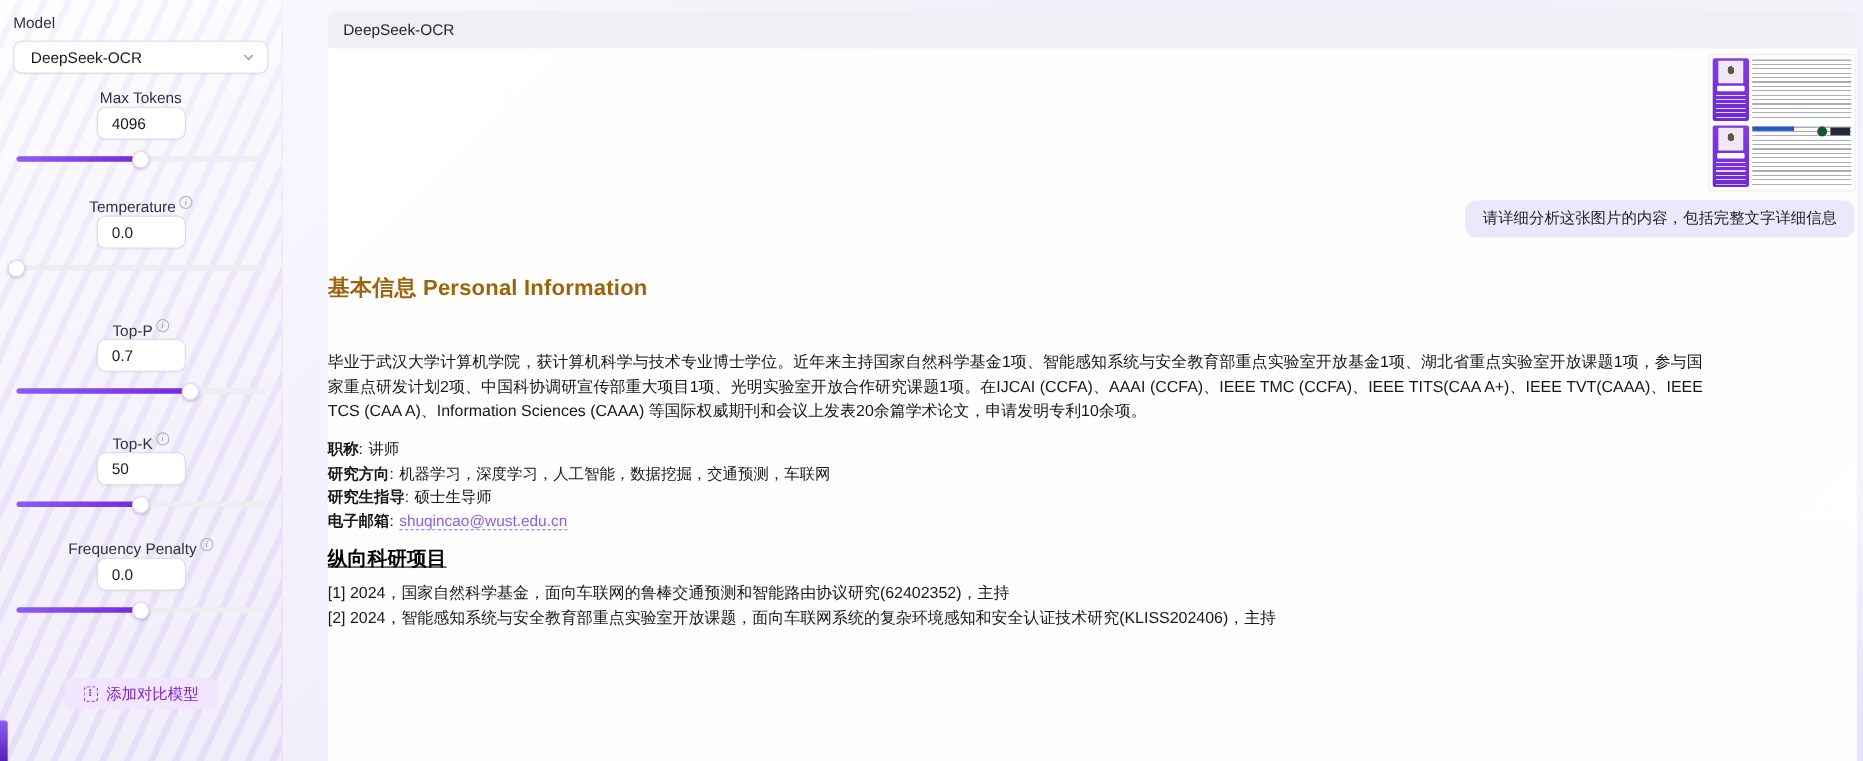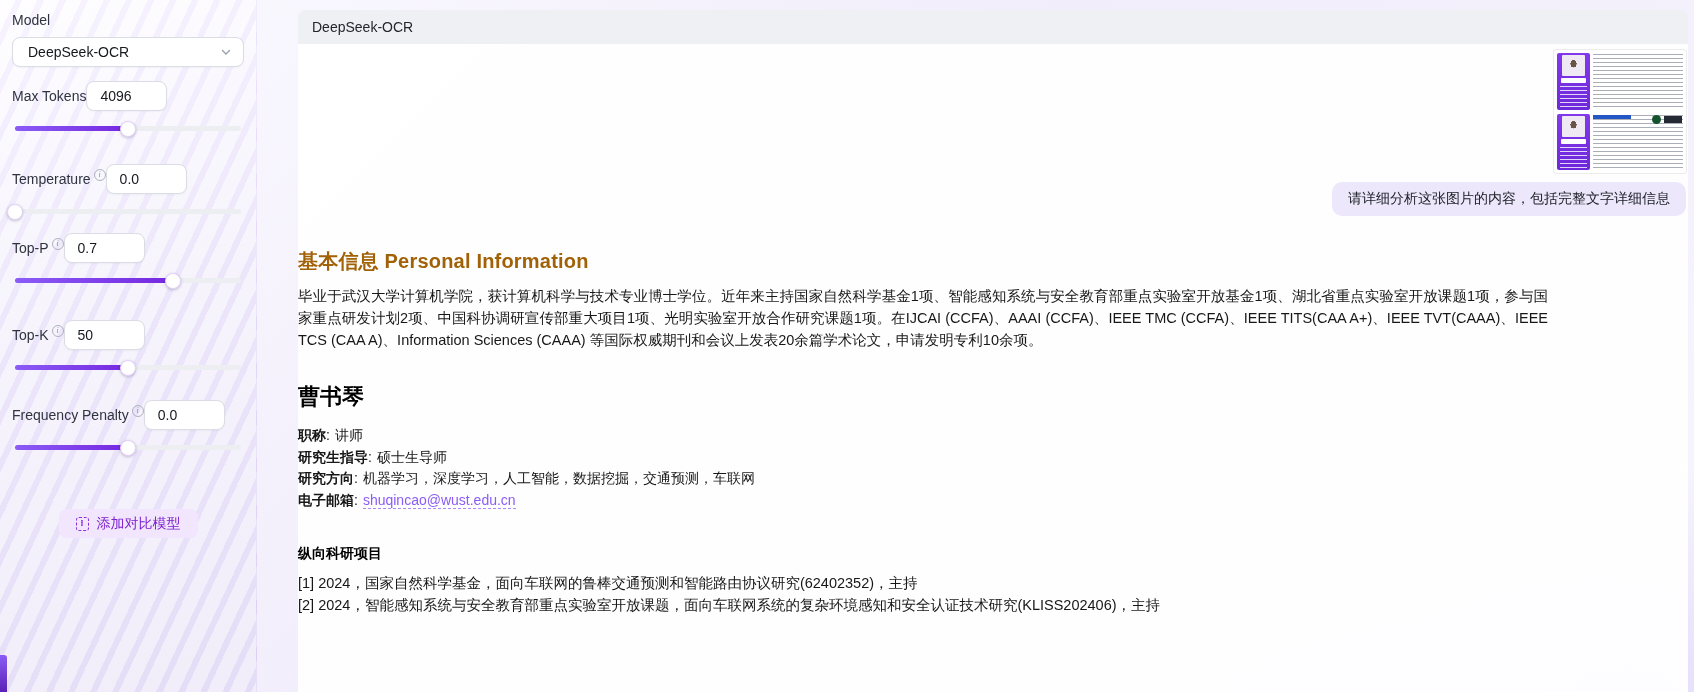--- a/index.html
+++ b/index.html
@@ -23,42 +23,42 @@
     border-right:1px solid rgba(109,40,217,.08);
     position:relative;
   }
   .field-label { font-size:14px; color:#2f3340; margin-top:4px; }
   .select {
     margin-top:9px; height:30px; background:#fff; border:1px solid #dadde3;
     border-radius:8px; display:flex; align-items:center; justify-content:space-between;
     padding:0 11px 0 15px; font-size:14px; color:#16181d; cursor:pointer;
     box-shadow:0 1px 2px rgba(20,20,43,.04);
   }
-  .param-row { display:flex; justify-content:flex-start; align-items:center; }
+  .param-row { display:flex; justify-content:flex-start; align-items:center;flex-direction:column; }
   .param-label { font-size:14px; color:#2f3340; display:flex; align-items:flex-start; gap:3px; }
   .info-i {
     width:12px; height:12px; border:1px solid #aeb3bd; border-radius:50%;
     font-size:8px; line-height:10px; text-align:center; color:#8a8f9a;
     font-family:"Liberation Serif","DejaVu Serif",serif; font-style:italic;
     margin-top:-2px; cursor:pointer; flex:0 0 auto;
   }
   .param-input {
     width:81px; height:30px; border:1px solid #dadde3; border-radius:8px;
     background:#fff; font-size:14px; color:#16181d; padding:0 0 0 13px;
     font-family:inherit; outline:none; box-shadow:0 1px 2px rgba(20,20,43,.04);
   }
   .slider { height:17px; display:flex; align-items:center; margin-top:9px; padding:0 3px; cursor:pointer; }
   .slider-track { position:relative; width:100%; height:5px; border-radius:999px; background:#eceef2; }
   .slider-fill { position:relative; height:100%; border-radius:999px; background:linear-gradient(90deg,#8b5cf6,#7527e0); }
   .knob {
     position:absolute; right:-8px; top:50%; transform:translateY(-50%);
     width:16px; height:16px; border-radius:50%; background:#fff;
     border:1px solid #e3d2fb; box-shadow:0 1px 3px rgba(40,20,80,.25);
   }
-  .mt14{margin-top:14px}.mt27{margin-top:27px}.mt29{margin-top:13px}.mt31{margin-top:31px}.mt24{margin-top:24px}
+  .mt14{margin-top:14px}.mt27{margin-top:27px}.mt29{margin-top:40px}.mt31{margin-top:31px}.mt24{margin-top:24px}
   .add-btn {
     display:flex; align-items:center; gap:8px; margin:53px auto 0 auto;
     height:29px; padding:0 17px; border:none; border-radius:8px;
     background:#f1e6fd; color:#7e22ce; font-size:14px; font-family:inherit; cursor:pointer;
   }
   .add-ic {
     width:13px; height:14px; border:1.4px dashed #8b31d9; border-radius:3px;
     display:inline-flex; align-items:center; justify-content:center;
     font-size:9px; line-height:1; color:#8b31d9; font-weight:bold;
   }
@@ -107,28 +107,28 @@
   .tlogo { position:absolute; top:0; right:22px; width:9px; height:9px; border-radius:50%; background:#14532d; }
   .tlogo-text { position:absolute; top:1px; right:1px; width:18px; height:7px; background:#242933; }
 
   .bubble {
     margin-top:9px; background:#ede7fb; border-radius:10px; padding:8px 16px;
     font-size:14px; color:#20232b; max-width:900px;
   }
 
   .response { width:1250px; padding-bottom:40px; }
   .response h2 { font-size:20px; font-weight:700; color:#a16207; margin-top:32px; letter-spacing:.2px; }
-  .response .bio { margin-top:10px; font-size:14.5px; line-height:22px; color:#171717; text-align:justify; }
+  .response .bio { margin-top:44px; font-size:14.5px; line-height:22px; color:#171717; text-align:justify; }
   .response h1 { font-size:22px; font-weight:700; color:#000; margin-top:31px; }
   .details { margin-top:13px; }
   .detail { font-size:14px; line-height:21.5px; color:#171717; }
   .detail b { font-weight:700; }
   .detail .sep { margin-right:5px; }
   .email-link { color:#8b5cf6; text-decoration:none; border-bottom:1px dashed #a78bfa; cursor:pointer;text-align:right; }
-  .response h3 { font-size:14px; font-weight:700; color:#000; margin-top:34px; }
+  .response h3 { font-size:18px; font-weight:700; color:#000; margin-top:12px;text-decoration:underline; }
   .proj-list { margin-top:10px; }
   .proj { font-size:14.5px; line-height:21.5px; color:#171717; }
 </style>
 </head>
 <body>
 
 <div class="app">
 
   <aside class="sidebar">
     <div class="field-label">Model</div>
@@ -251,31 +251,30 @@
             </div>
           </div>
           <div class="bubble">
             <span>请详细分析这张图片的内容，包括完整文字详细信息</span>
           </div>
         </div>
 
         <div class="response">
           <h2>基本信息 Personal Information</h2>
           <p class="bio">毕业于武汉大学计算机学院，获计算机科学与技术专业博士学位。近年来主持国家自然科学基金1项、智能感知系统与安全教育部重点实验室开放基金1项、湖北省重点实验室开放课题1项，参与国家重点研发计划2项、中国科协调研宣传部重大项目1项、光明实验室开放合作研究课题1项。在IJCAI (CCFA)、AAAI (CCFA)、IEEE TMC (CCFA)、IEEE TITS(CAA A+)、IEEE TVT(CAAA)、IEEE TCS (CAA A)、Information Sciences (CAAA) 等国际权威期刊和会议上发表20余篇学术论文，申请发明专利10余项。</p>
-          <h1>曹书琴</h1>
 
           <div class="details">
             <div class="detail">
               <b>职称</b><span class="sep">:</span><span>讲师</span>
             </div>
             <div class="detail">
+              <b>研究方向</b><span class="sep">:</span><span>机器学习，深度学习，人工智能，数据挖掘，交通预测，车联网</span>
+            </div>
+            <div class="detail">
               <b>研究生指导</b><span class="sep">:</span><span>硕士生导师</span>
-            </div>
-            <div class="detail">
-              <b>研究方向</b><span class="sep">:</span><span>机器学习，深度学习，人工智能，数据挖掘，交通预测，车联网</span>
             </div>
             <div class="detail">
               <b>电子邮箱</b><span class="sep">:</span><a class="email-link">shuqincao@wust.edu.cn</a>
             </div>
           </div>
 
           <h3>纵向科研项目</h3>
           <div class="proj-list">
             <div class="proj">[1] 2024，国家自然科学基金，面向车联网的鲁棒交通预测和智能路由协议研究(62402352)，主持</div>
             <div class="proj">[2] 2024，智能感知系统与安全教育部重点实验室开放课题，面向车联网系统的复杂环境感知和安全认证技术研究(KLISS202406)，主持</div>

